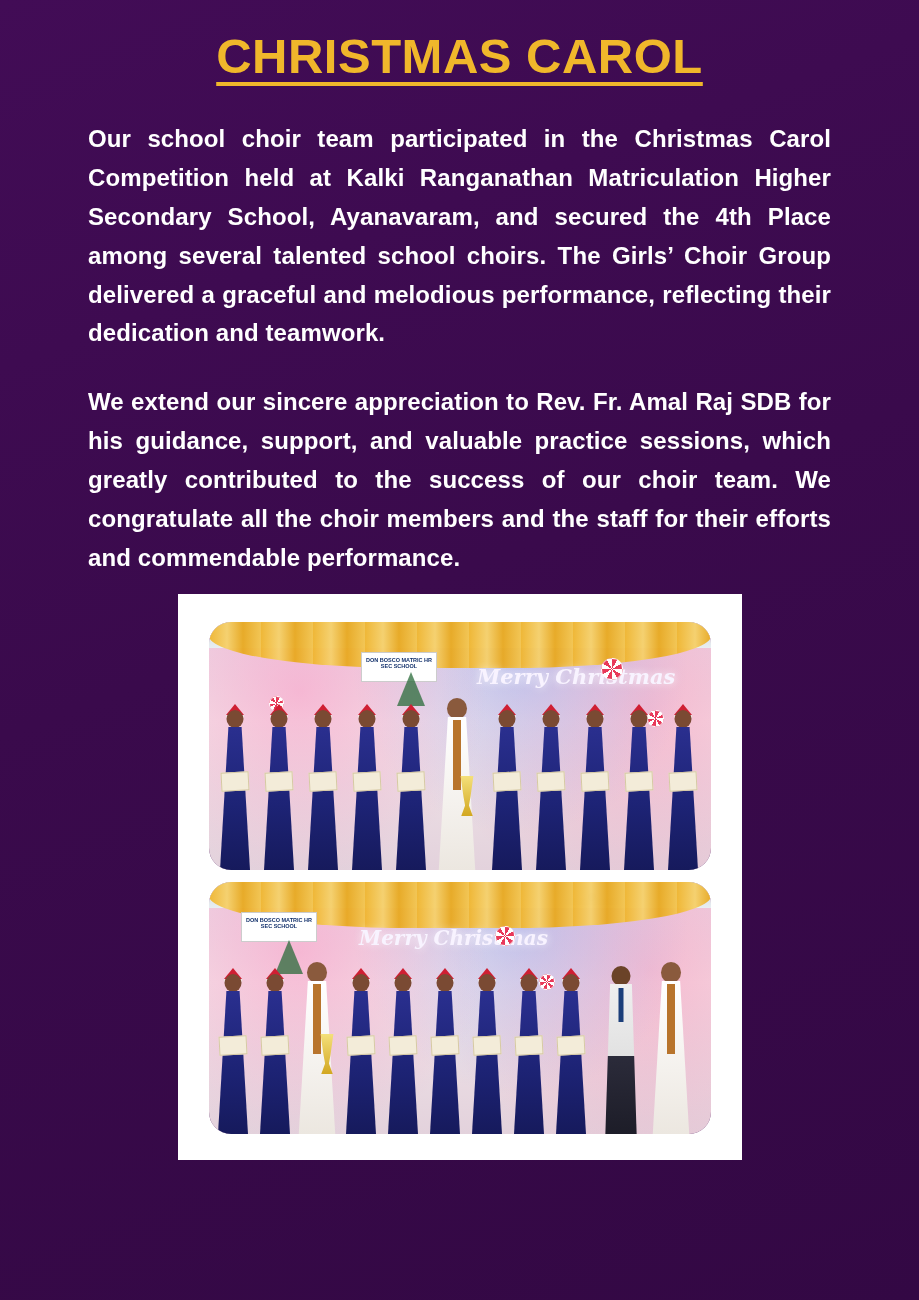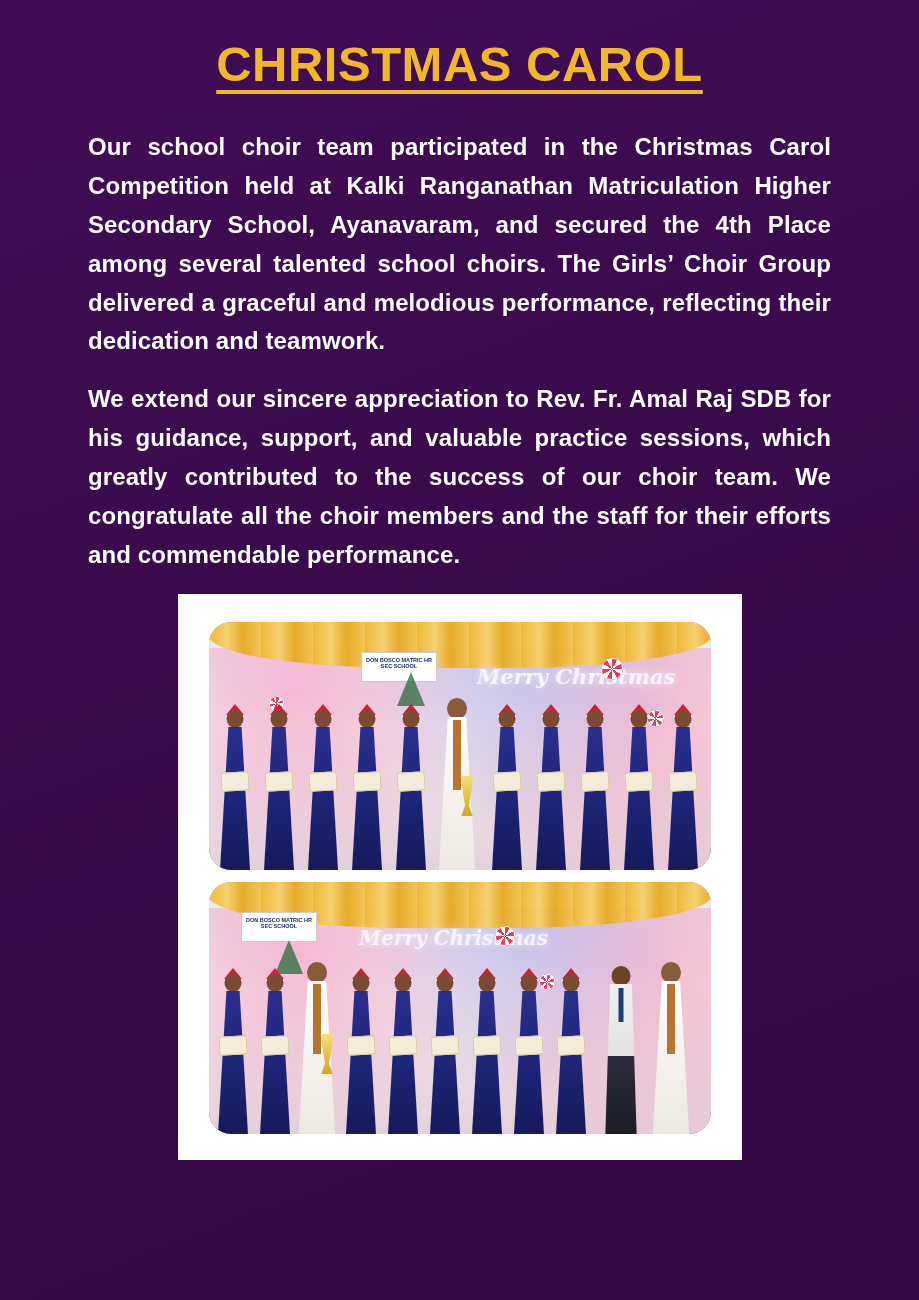--- a/index.html
+++ b/index.html
@@ -22,37 +22,37 @@
     box-sizing: border-box;
     padding: 0 88px;
   }
   .title {
     text-align: center;
     color: #F0B72B;
     font-size: 49px;
     font-weight: bold;
     letter-spacing: 0.5px;
     margin: 0;
-    padding-top: 36px;
+    padding-top: 28px;
     text-decoration: underline;
     text-underline-offset: 9px;
     text-decoration-thickness: 4px;
   }
   .body-text {
     color: #FFFFFF;
     font-size: 24px;
     font-weight: bold;
     line-height: 1.62;
     text-align: justify;
     text-justify: inter-word;
     margin: 0;
     letter-spacing: 0.1px;
   }
   .para-1 { margin-top: 36px; }
-  .para-2 { margin-top: 19px; }
+  .para-2 { margin-top: 30px; }
 
   .photo-frame {
     position: absolute;
     left: 178px;
     top: 594px;
     width: 564px;
     height: 566px;
     background: #FFFFFF;
     box-sizing: border-box;
     padding: 28px 31px;

